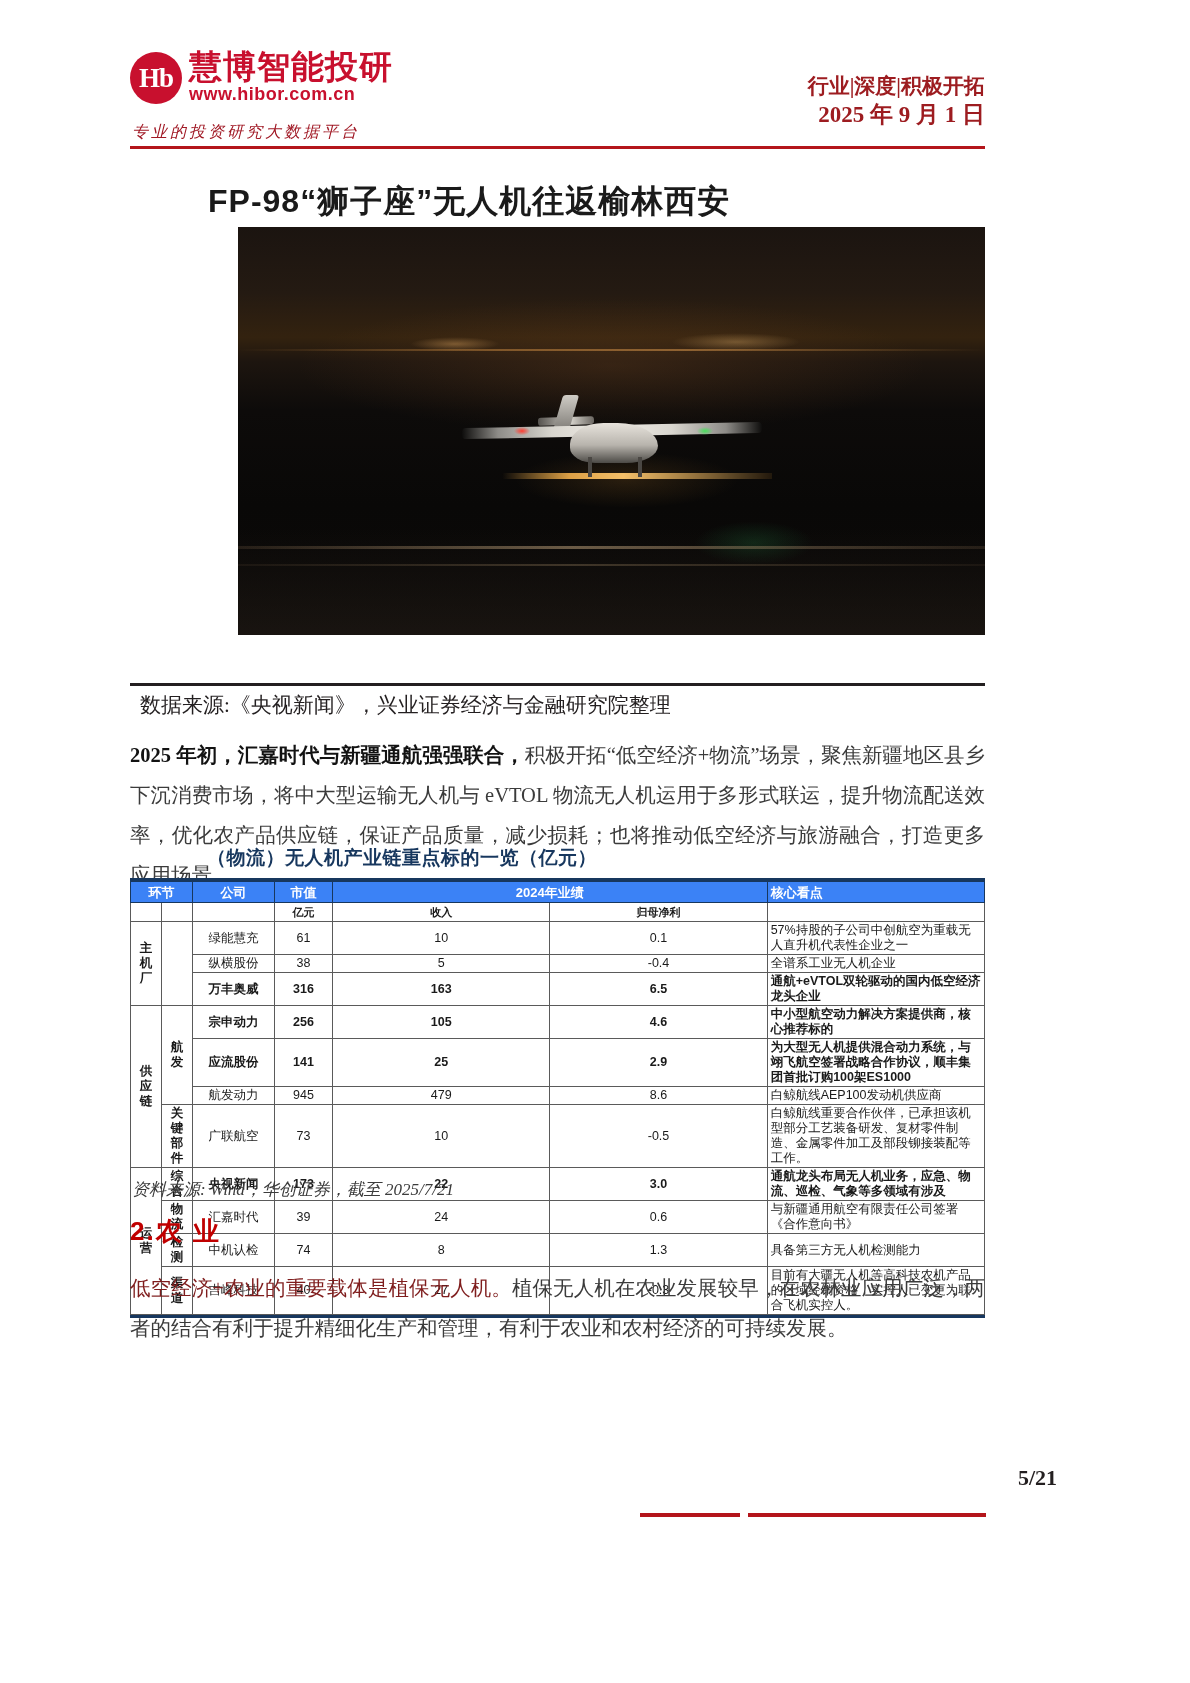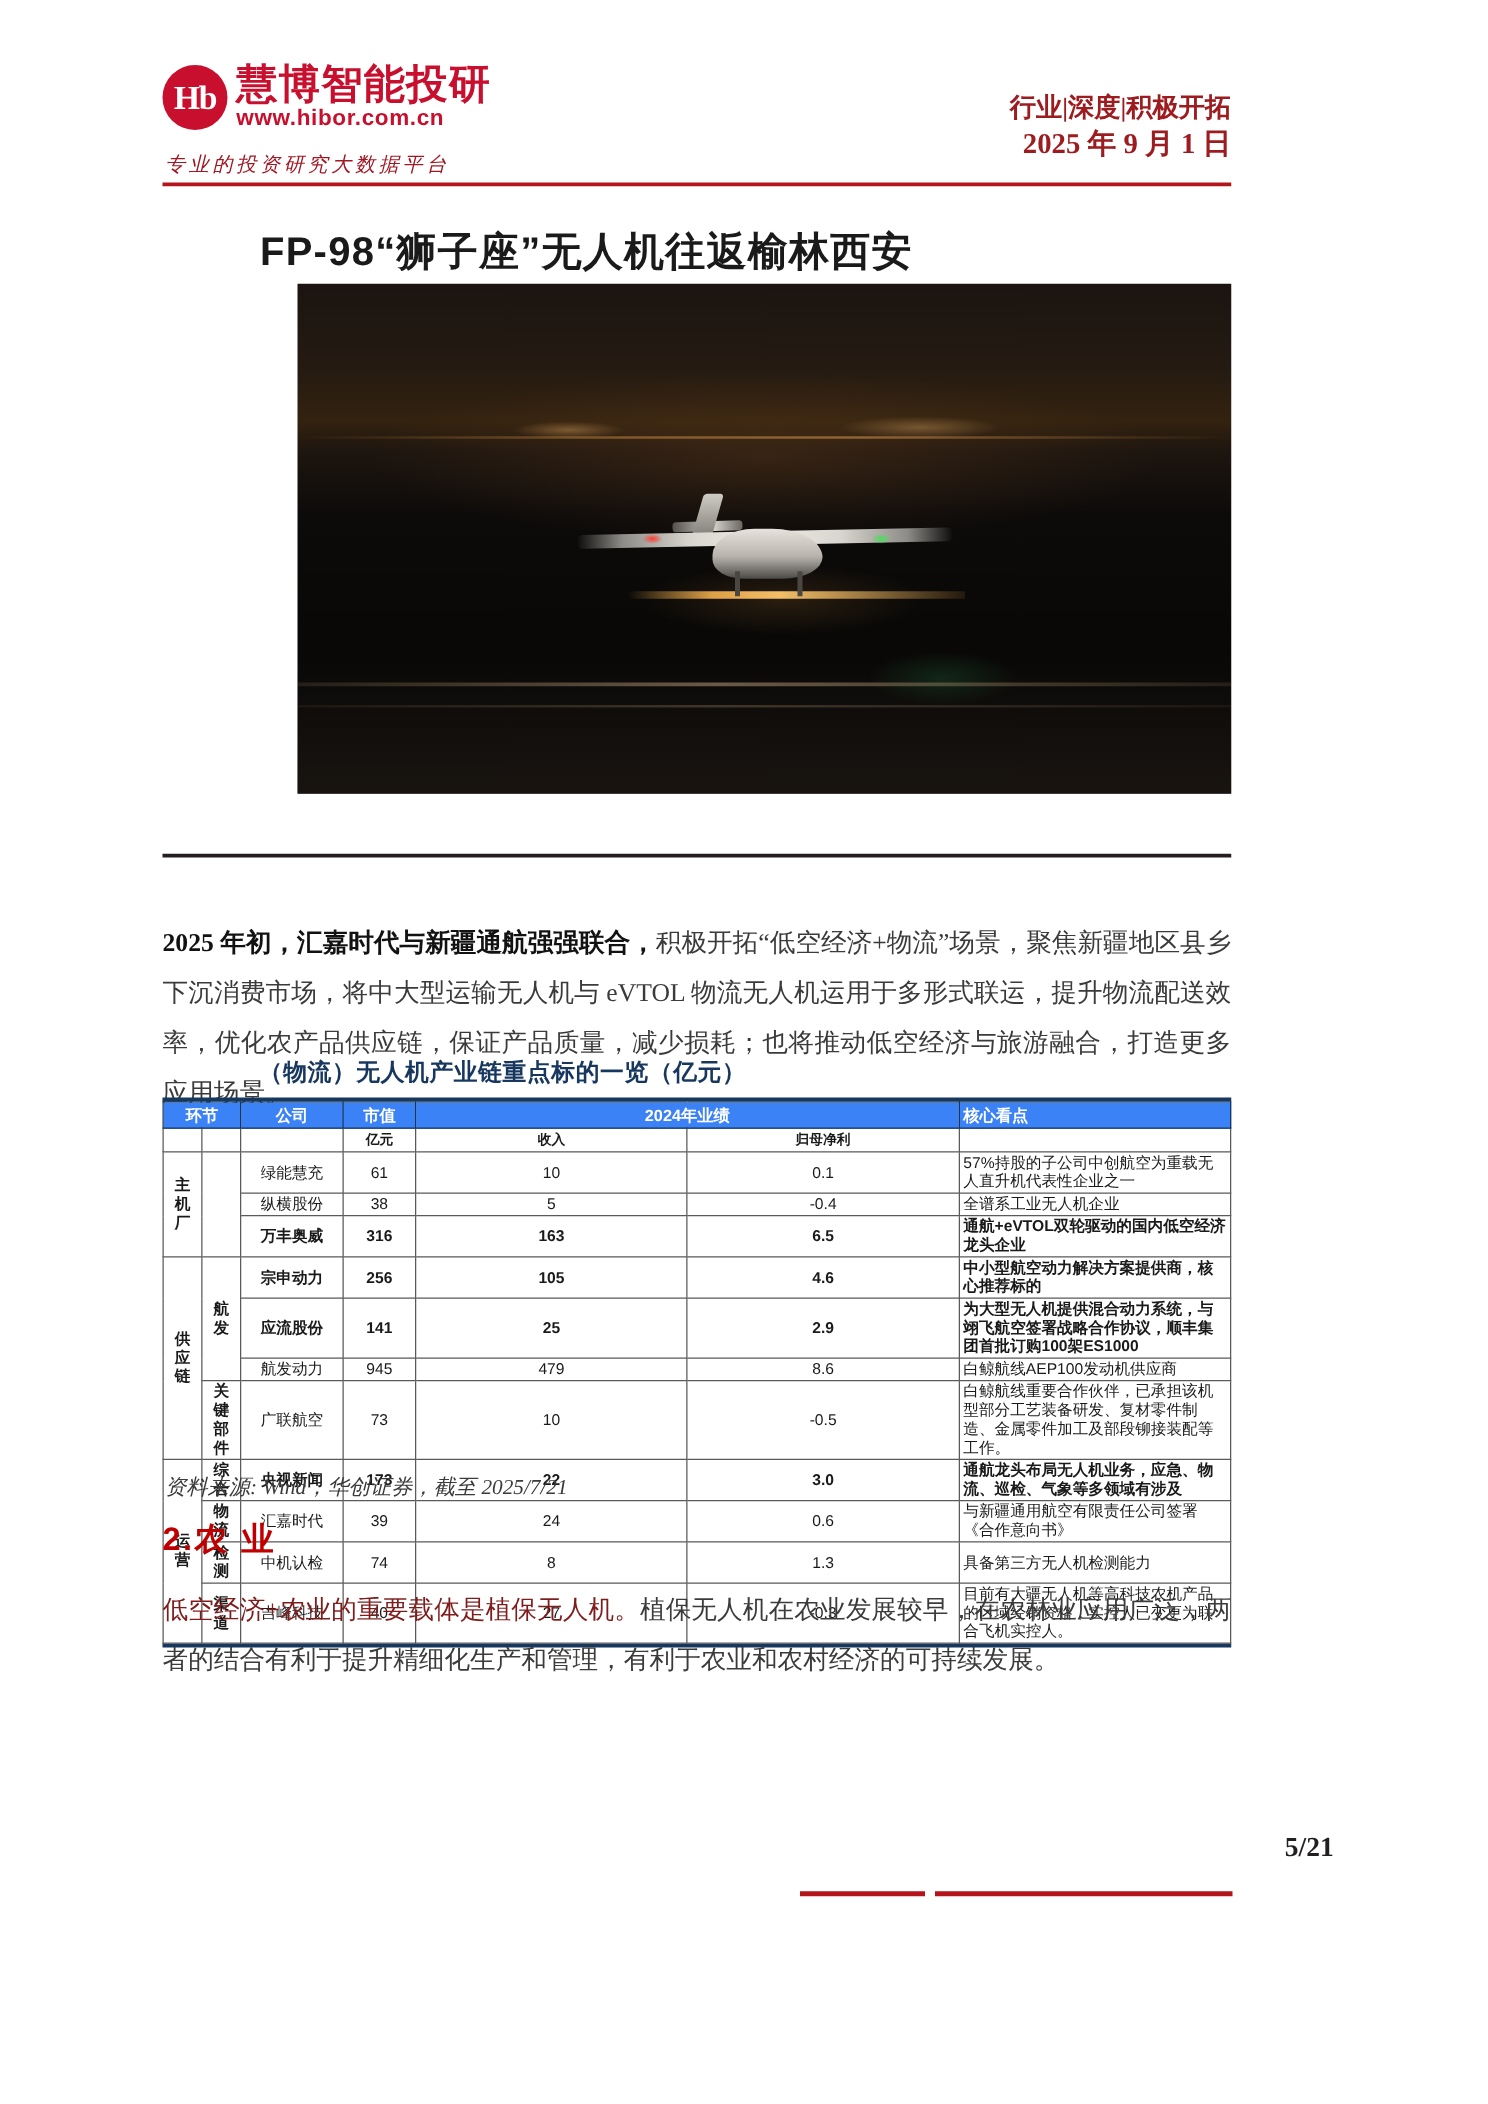--- a/index.html
+++ b/index.html
@@ -297,21 +297,21 @@
     font-size: 20.5px;
     line-height: 40px;
     color: #3b3b3b;
     text-align: justify;
   }
   .para2 b { color: #7f1d1d; font-weight: normal; }
 
   
   .pageno {
     position: absolute;
-    right: 123px; top: 1465px;
+    right: 133px; top: 1465px;
     font-family: "Liberation Serif", serif;
     font-weight: bold;
     font-size: 22px;
     color: #231f20;
     margin-left: 43px;
   }
   .foot-rule-a {
     position: absolute; left: 640px; top: 1513px; width: 100px; height: 4px;
     background: #b4151b;
   }
@@ -358,20 +358,21 @@
         <div class="fuse"></div>
         <div class="gear1"></div>
         <div class="gear2"></div>
         <div class="lamp-red"></div>
         <div class="lamp-green"></div>
       </div>
       <div class="dust"></div>
     </div>
   </div>
   <div class="fig-rule"></div>
+  <div class="fig-source">数据来源:《央视新闻》，兴业证券经济与金融研究院整理</div>
 
   <div class="para"><b>2025 年初，汇嘉时代与新疆通航强强联合，</b><span>积极开拓“低空经济+物流”场景，聚焦新疆地区县乡下沉消费市场，将中大型运输无人机与 eVTOL 物流无人机运用于多形式联运，提升物流配送效率，优化农产品供应链，保证产品质量，减少损耗；也将推动低空经济与旅游融合，打造更多应用场景。</span></div>
 
   <div class="tbl-title">（物流）无人机产业链重点标的一览（亿元）</div>
   <div class="tbl-wrap">
     <div class="topline"></div>
     <table class="data">
       <thead>
         <tr>
           <th colspan="2" class="c-seg">环节</th>

